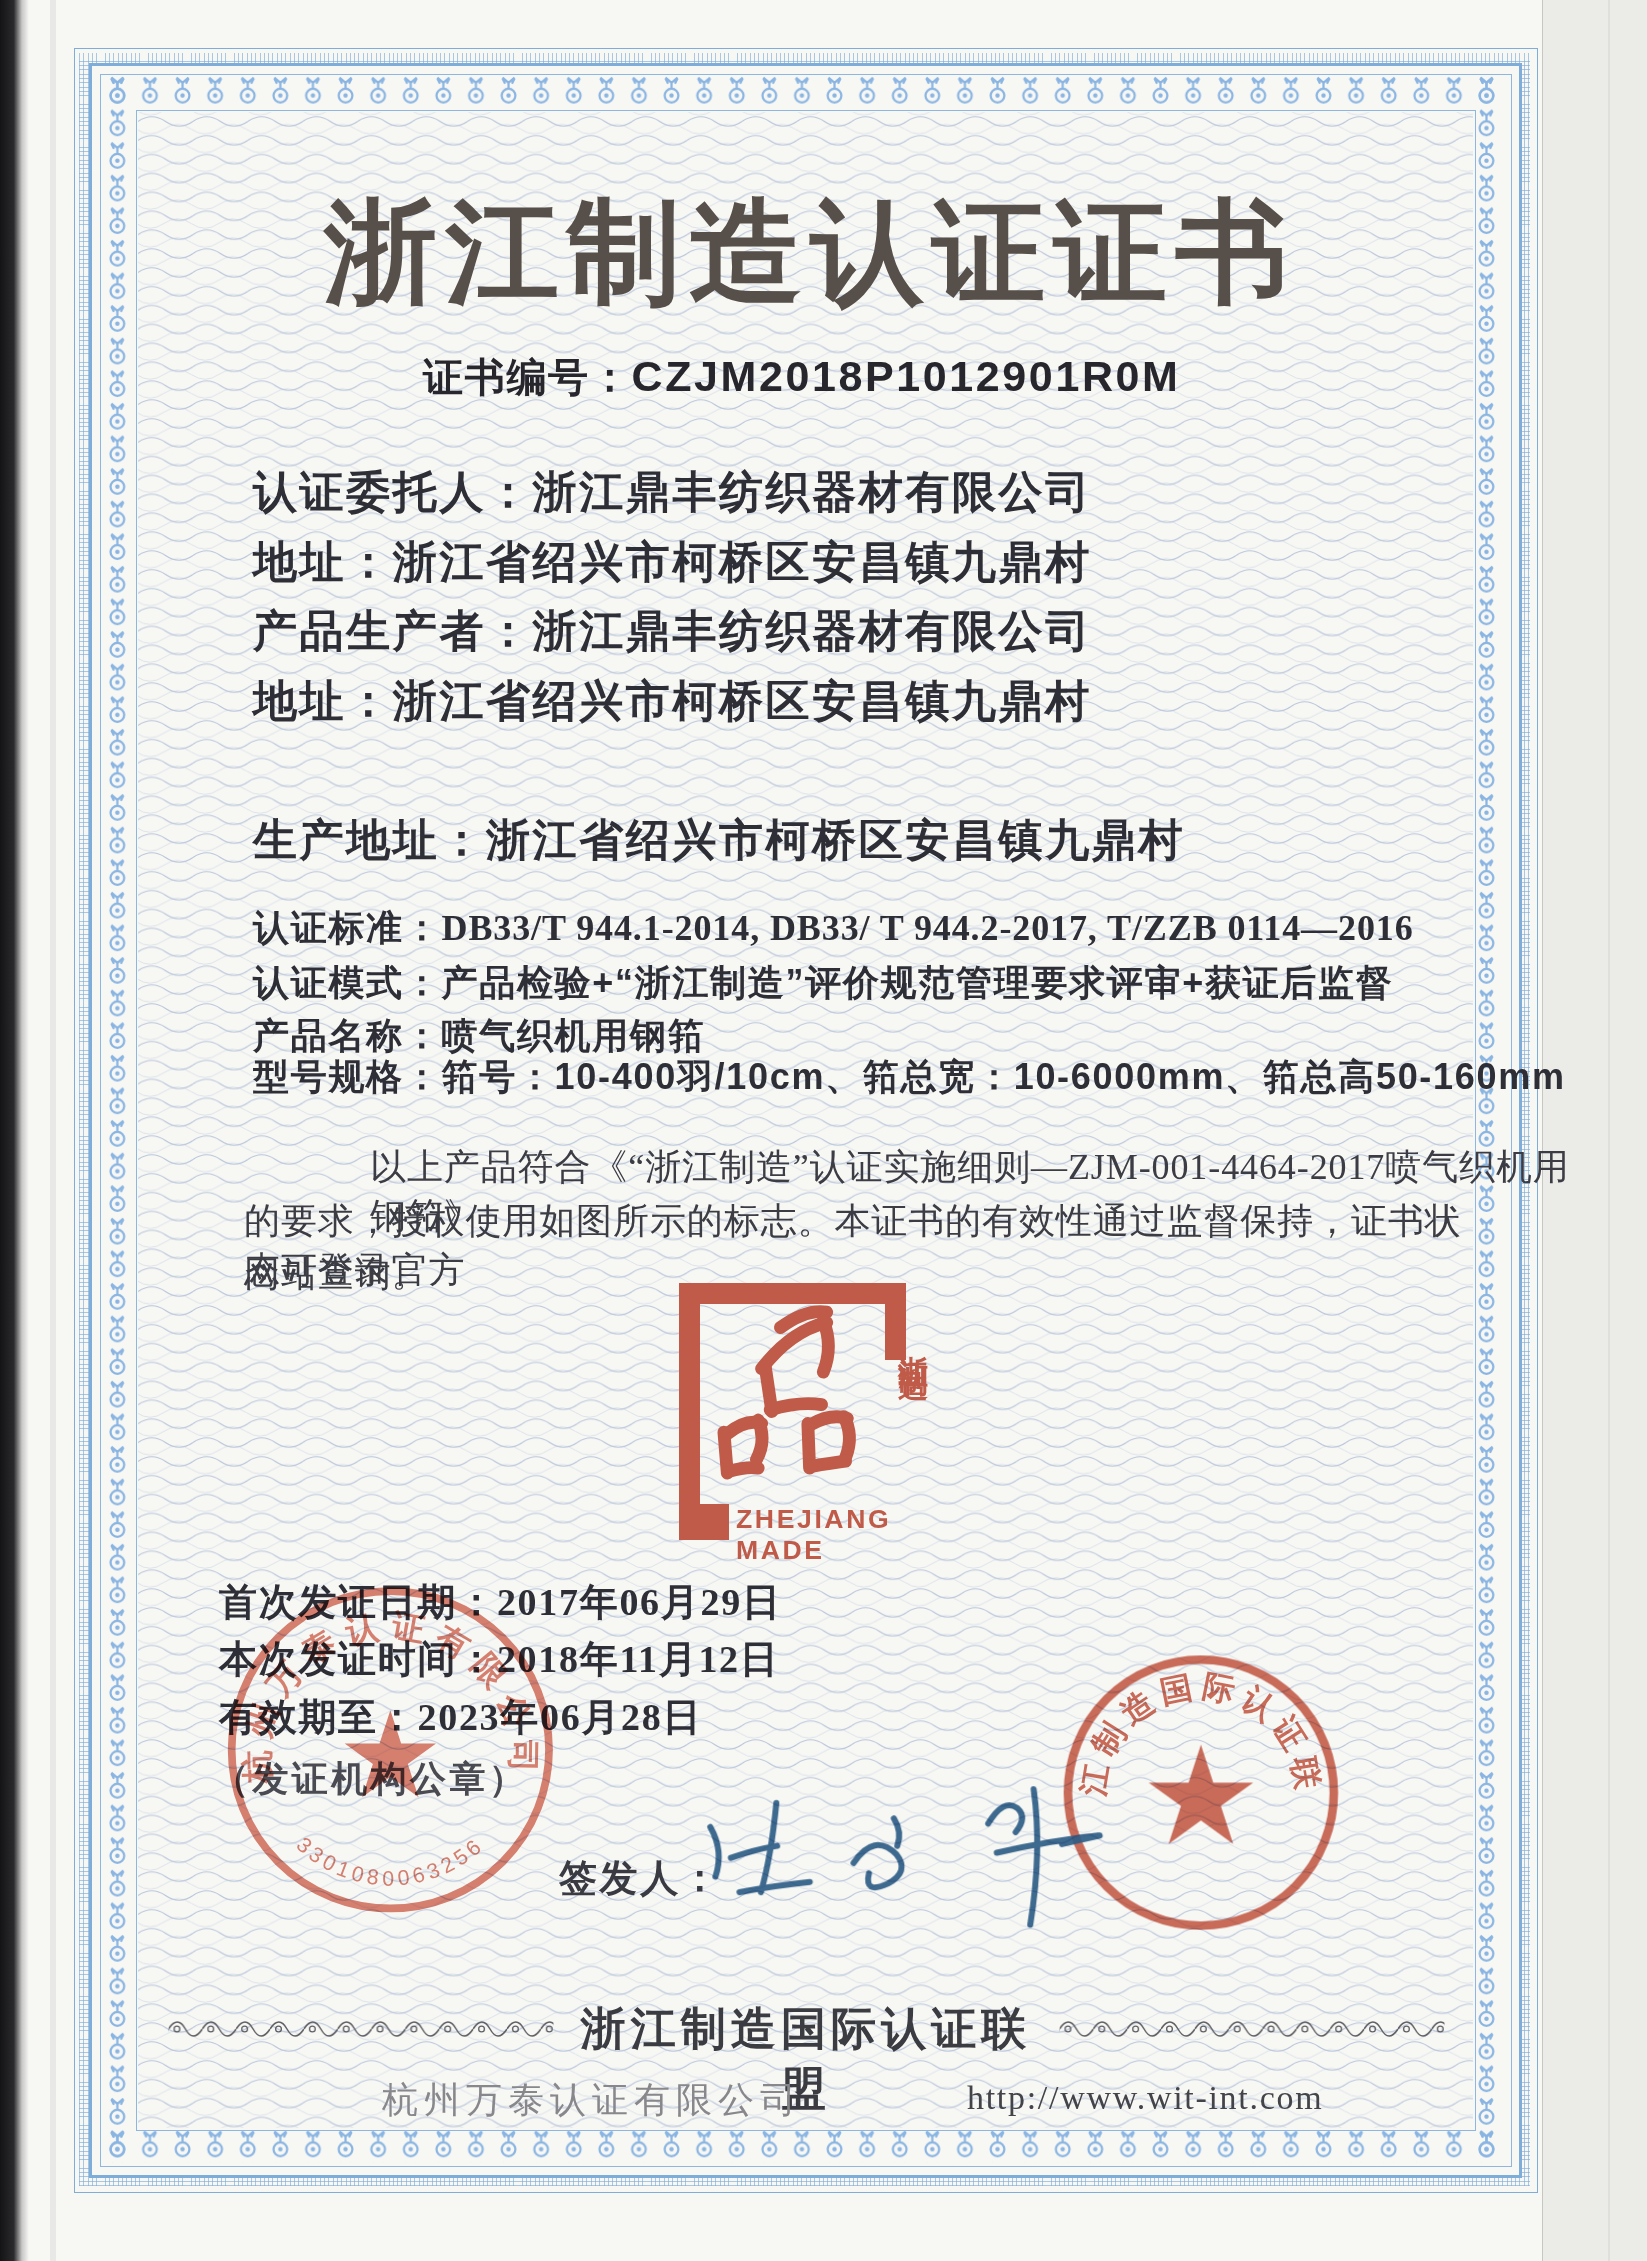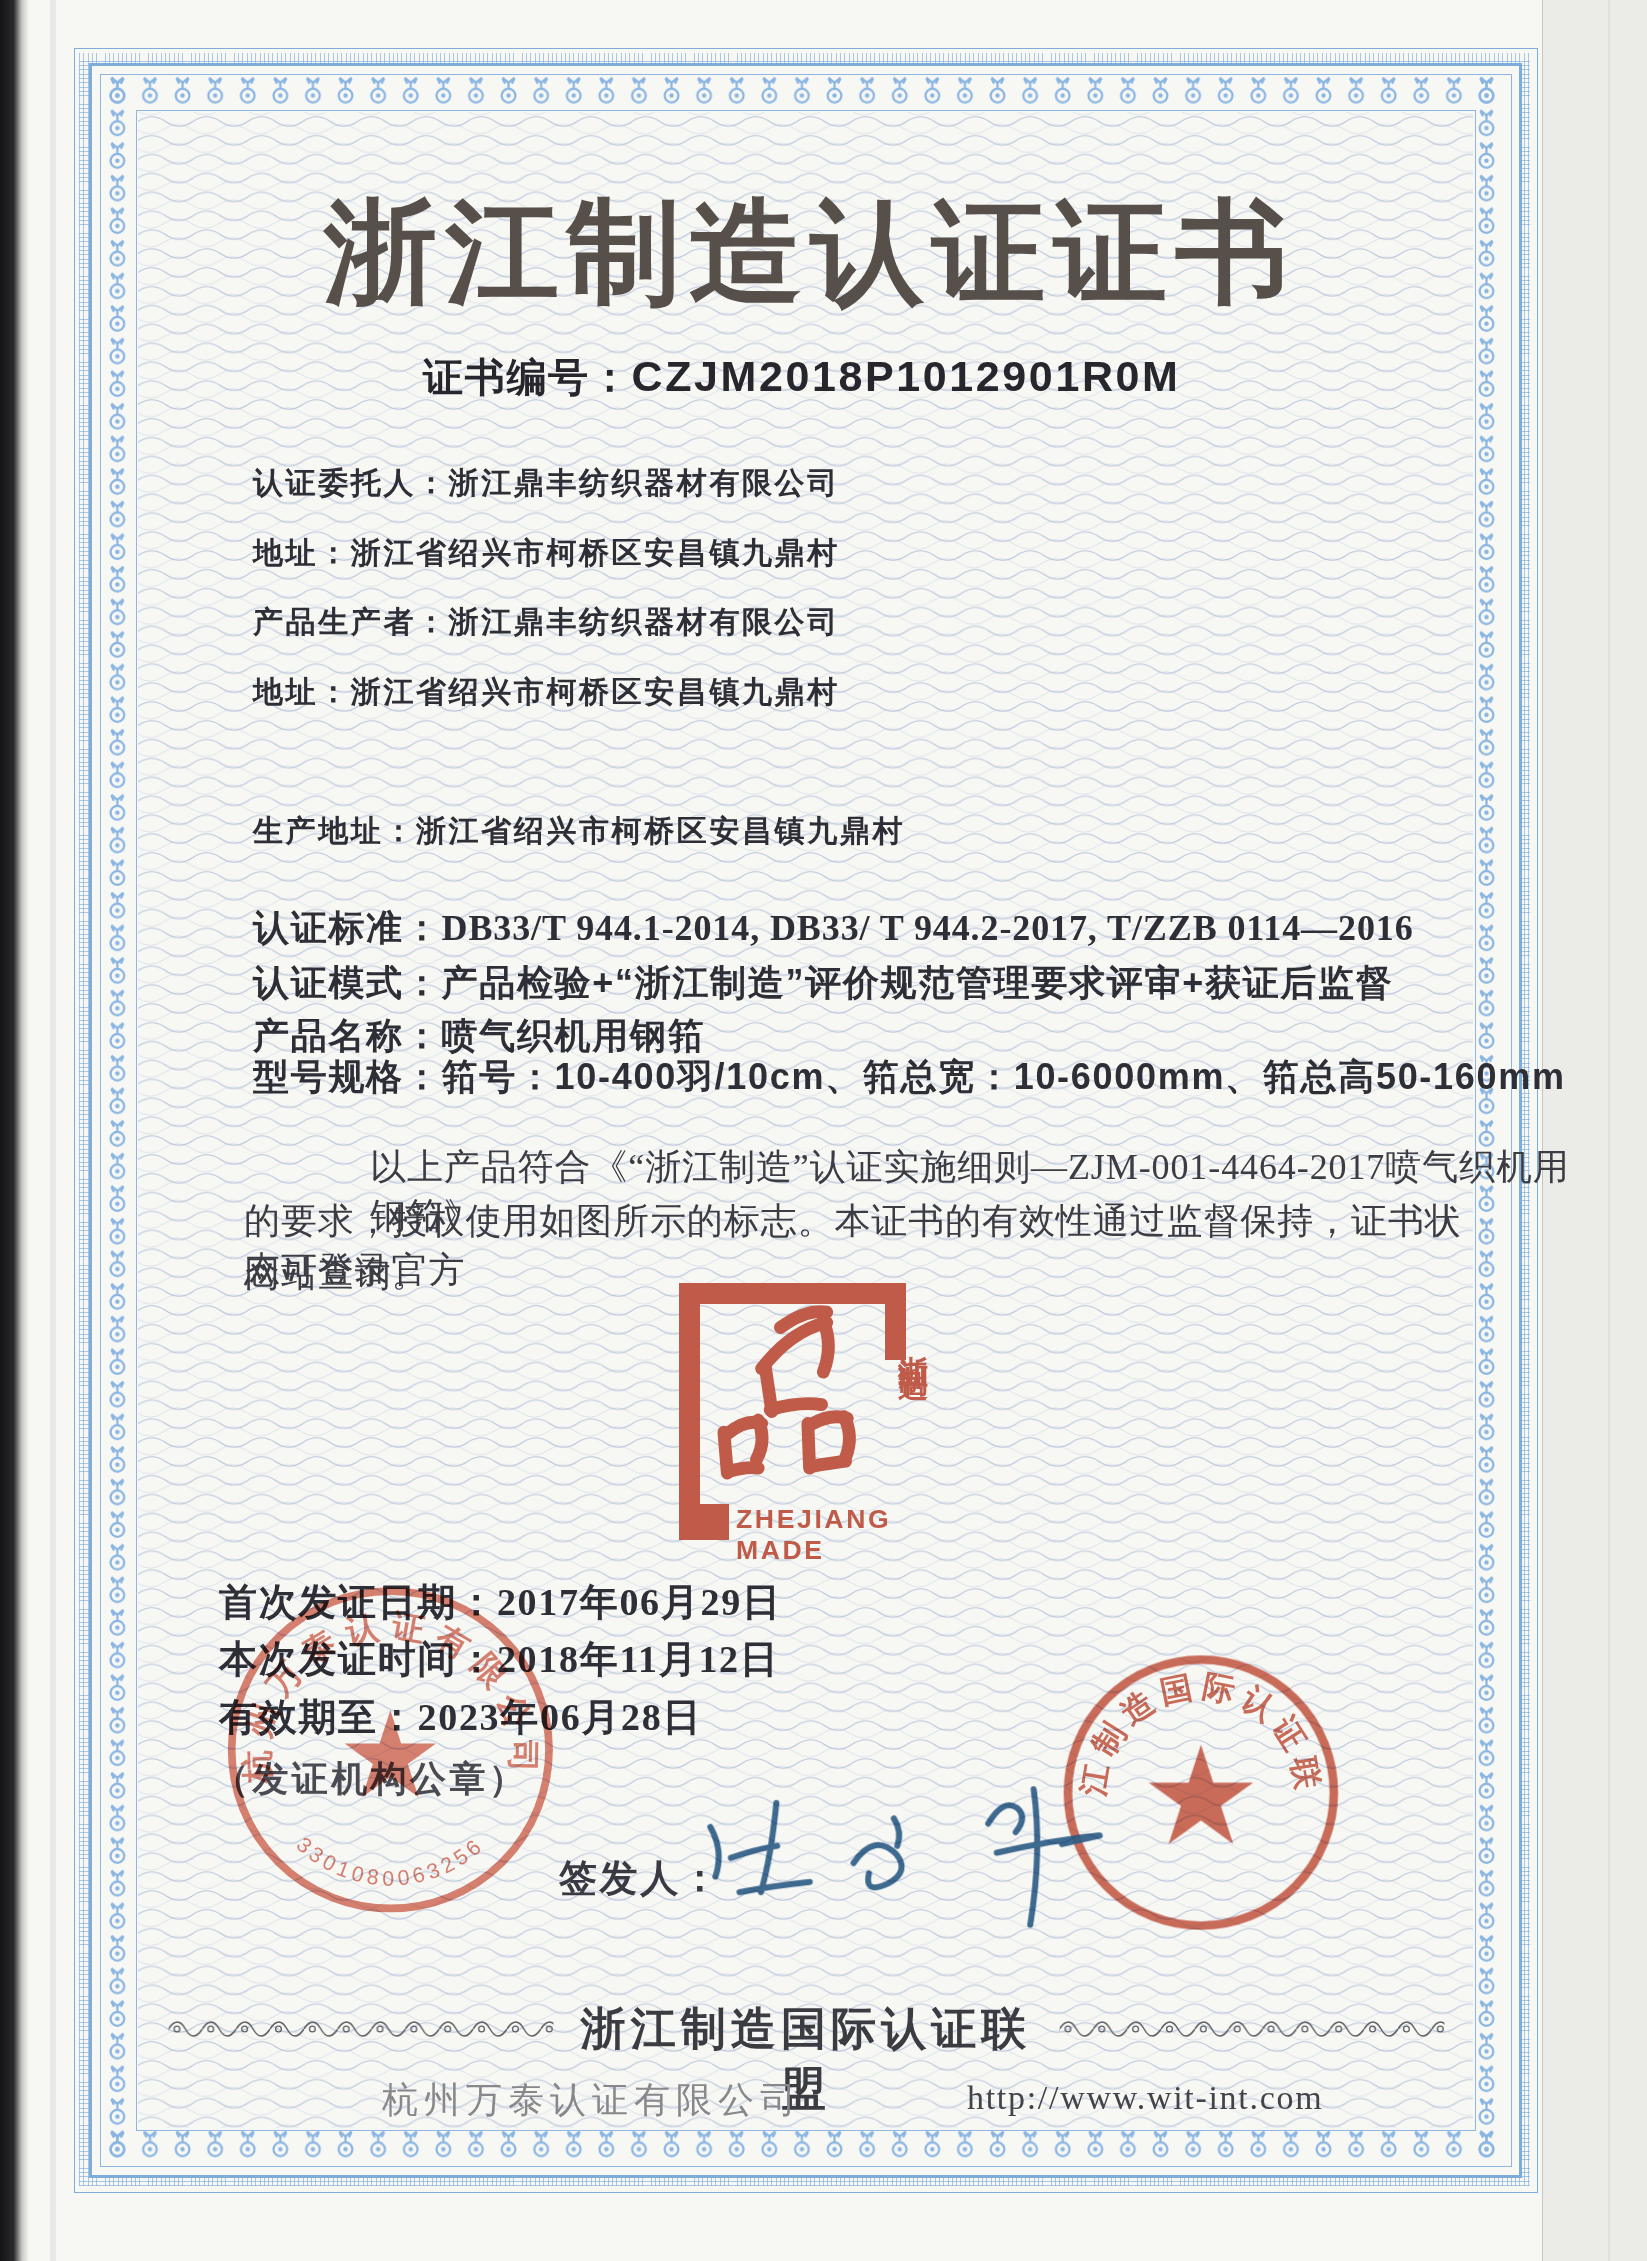--- a/index.html
+++ b/index.html
@@ -18,21 +18,21 @@
   .hatch{left:79px;top:53px;width:1451px;height:2133px;
      background:repeating-linear-gradient(0deg,rgba(127,173,218,.65) 0 0.9px,transparent 0.9px 4.3px),
                 repeating-linear-gradient(90deg,rgba(127,173,218,.65) 0 0.9px,transparent 0.9px 4.3px);}
   .bd2{left:89px;top:63px;width:1427px;height:2109px;background:#f7f7f4;border:3.4px solid #7fadda;}
   .bd3{left:100px;top:74px;width:1410px;height:2091px;border:0.9px solid #8fb6e0;}
   .bd4{left:136px;top:110px;width:1338px;height:2019px;border:1.7px solid #8fb6e0;}
   .title{left:0;top:177px;width:1621px;text-align:center;font-size:113px;font-weight:bold;
          color:#57504a;letter-spacing:8.6px;font-family:"Liberation Serif",serif;}
   .certline{left:423px;top:350px;font-size:40px;font-weight:bold;color:#26262c;letter-spacing:1.7px;}
   .certline .num{font-family:"Liberation Sans",sans-serif;font-size:43px;letter-spacing:2.6px;}
-  .field{left:253px;font-size:30px;font-weight:bold;color:#2e2e36;letter-spacing:2.6px;}
+  .field{left:253px;font-size:44px;font-weight:bold;color:#2e2e36;letter-spacing:2.6px;}
   .spec{left:253px;font-size:36px;color:#2e2e36;letter-spacing:0.9px;}
   .spec .lab{font-weight:bold;letter-spacing:1.7px;}
   .spec .val{font-family:"Liberation Serif",serif;font-weight:600;}
   .stmt{left:244px;width:1235px;font-size:36px;color:#3c3c44;font-family:"Liberation Serif",serif;letter-spacing:0.9px;}
   .dateline{left:219px;font-size:38px;color:#2e2e36;letter-spacing:1.7px;}
   .dateline .lab{font-weight:bold;}
   .dateline .val{font-family:"Liberation Serif",serif;font-weight:600;}
   .sealnote{left:213px;top:1755px;font-size:36px;color:#4a4a52;font-weight:bold;letter-spacing:3.4px;}
   .issuer{left:559px;top:1853px;font-size:38px;font-weight:bold;color:#3a3a42;letter-spacing:2.6px;}
   .band-title{left:566px;top:1999px;width:480px;text-align:center;font-size:45px;font-weight:bold;

